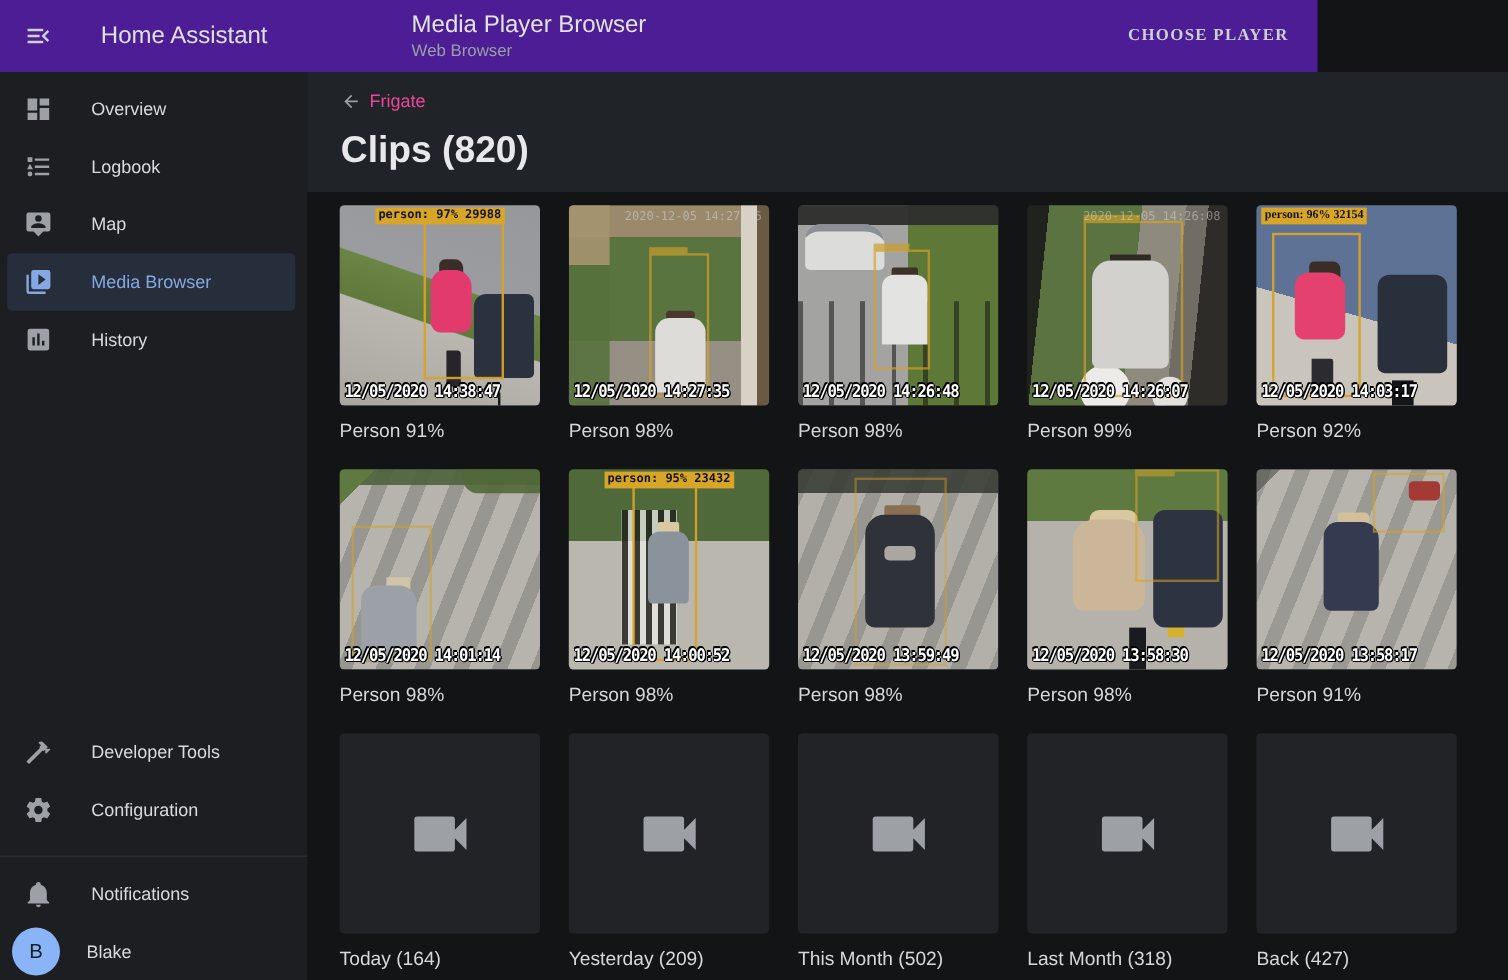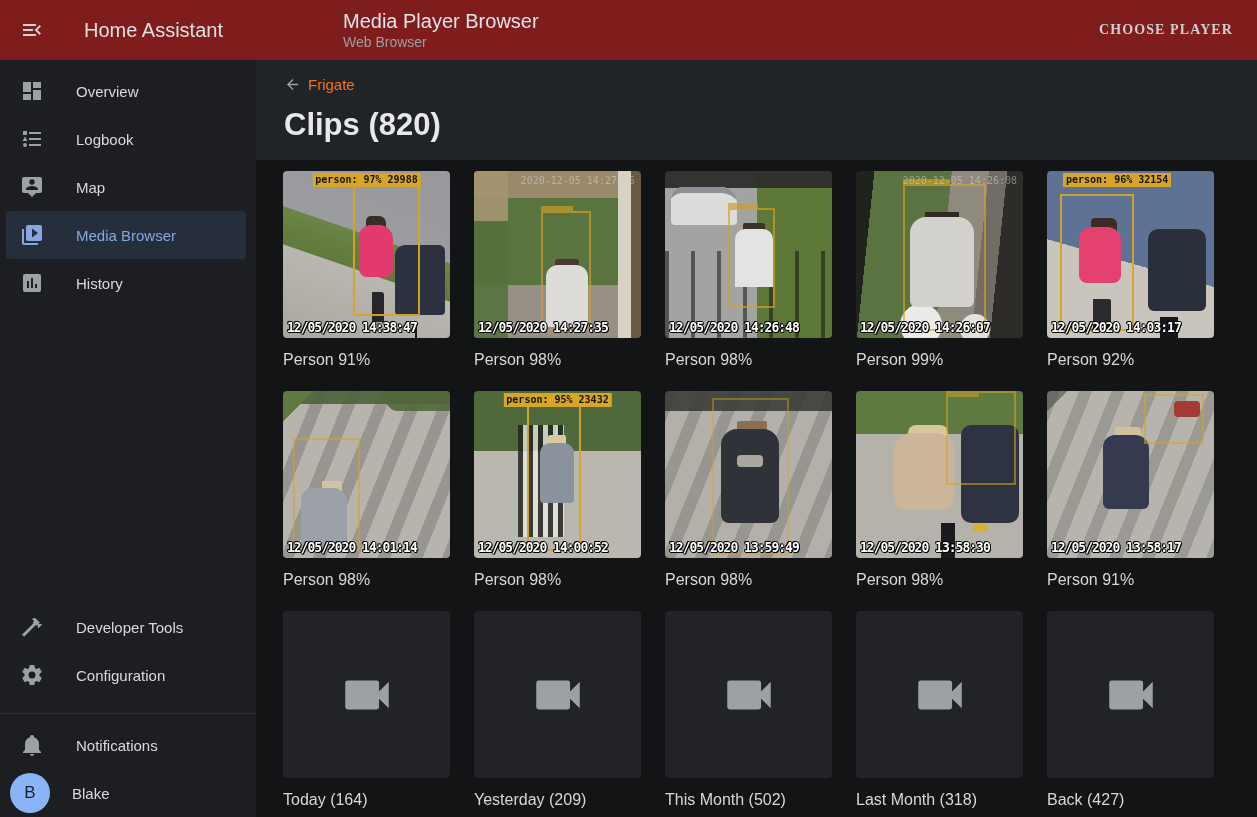--- a/index.html
+++ b/index.html
@@ -1,21 +1,21 @@
 <!DOCTYPE html>
 <html><head>
 <meta charset="utf-8">
 <style>
   * { margin:0; padding:0; box-sizing:border-box; }
   html,body { width:1257px; height:817px; overflow:hidden; background:#131416;
     font-family:"Liberation Sans", sans-serif; }
 
   
-  .appbar { position:absolute; left:0; top:0; width:1257px; height:60px;
-    background:#7f1d1d; display:flex; align-items:center; z-index:10; }
+  .appbar { position:absolute; left:0; top:0; width:1098px; height:60px;
+    background:#4c1d95; display:flex; align-items:center; z-index:10; }
   .menu-btn { width:44px; height:44px; margin-left:10px; border:none; background:transparent;
     display:flex; align-items:center; justify-content:center; cursor:pointer; }
   .menu-btn svg { width:24px; height:24px; fill:#cfd1d4; }
   .app-title { color:#dfe0e2; font-size:20px; margin-left:30px; }
   .page-head { position:absolute; left:343px; top:9px; }
   .page-head .t1 { color:#e2e3e5; font-size:20px; font-weight:500; line-height:24px; }
   .page-head .t2 { color:#9b9fa3; font-size:14px; line-height:18px; }
   .choose-player { position:absolute; right:16px; top:14px; height:32px; border:none;
     background:transparent; color:#ccd0d4; font-family:Liberation Serif, serif;
     font-size:14px; font-weight:700; letter-spacing:1.1px; padding:0 8px; cursor:pointer; }
@@ -36,21 +36,21 @@
   .user-item { display:flex; align-items:center; height:48px; padding-left:4px; cursor:pointer; }
   .avatar { width:40px; height:40px; border-radius:50%; background:#8ab4f8; color:#1d2026;
     font-size:17px; display:flex; align-items:center; justify-content:center; }
   .user-item .lbl { color:#d9dadc; font-size:15px; margin-left:22px; }
 
   
   .main { position:absolute; left:256px; top:60px; width:1001px; height:757px; }
   .content-head { height:100px; background:#202327; padding:16px 0 0 28px; }
   .breadcrumb { display:flex; align-items:center; gap:7px; cursor:pointer; width:max-content; }
   .breadcrumb svg { width:17px; height:17px; fill:#9b9fa3; }
-  .breadcrumb span { color:#f97316; font-size:15px; }
+  .breadcrumb span { color:#ec4899; font-size:15px; }
   .page-title { color:#e8e8ea; font-size:31px; font-weight:700; margin-top:14px; }
   .grids { padding:11px 0 0 27px; }
   .grid { display:grid; grid-template-columns:repeat(5,167px); column-gap:24px; row-gap:21px; }
   .card { cursor:pointer; }
   .clip-label, .folder-label { color:#d7d8d9; font-size:16px; line-height:21px; margin-top:11px; }
 
   
   .thumb { position:relative; width:167px; height:167px; border-radius:4px; overflow:hidden;
     background:#2a2a2a; }
   .thumb::before, .thumb::after { content:""; position:absolute; z-index:1; }
@@ -117,21 +117,21 @@
   .s4 .bbox::before { content:""; position:absolute; top:-7px; left:-2px; width:60%;
     height:6px; background:#c99e2b; }
 
   .s5 { background:linear-gradient(196deg,#5e7296 0 54%,#c9c5bc 54%); }
   .s5::before { left:32px; top:56px; width:42px; height:56px; background:#e5416f;
     border-radius:12px 14px 8px 8px;
     box-shadow:4px -17px 0 -8px #3a2d26, 2px 60px 0 -12px #2b2b30; }
   .s5::after { right:8px; top:58px; width:58px; height:82px; background:#2a2f3c;
     border-radius:10px 10px 6px 6px; box-shadow:-8px 68px 0 -20px #15161a; }
   .s5 .bbox { left:8%; top:14%; width:44%; height:82%; }
-  .s5 .det-chip { left:16px; transform:none; }
+  .s5 .det-chip { left:4px; transform:none;font-family:Liberation Serif, serif; }
 
   .s6 { background-color:#b6b4ad; background-image:
     linear-gradient(135deg,#5f7a40 0 9%,transparent 9%),
     linear-gradient(180deg,rgba(76,99,58,.9) 0 8%,transparent 8%),
     repeating-linear-gradient(112deg,rgba(70,72,68,.28) 0 12px,transparent 12px 30px); }
   .s6::before { left:18px; bottom:6px; width:46px; height:64px; background:#9ba1a6;
     border-radius:12px 14px 6px 6px; box-shadow:8px -20px 0 -13px #cfc3a8; z-index:2; }
   .s6::after { right:0; top:0; width:64px; height:20px; background:#51683a;
     border-radius:0 0 0 12px; opacity:.9; }
   .s6 .bbox { left:6%; top:28%; width:40%; height:68%; opacity:.55; }

